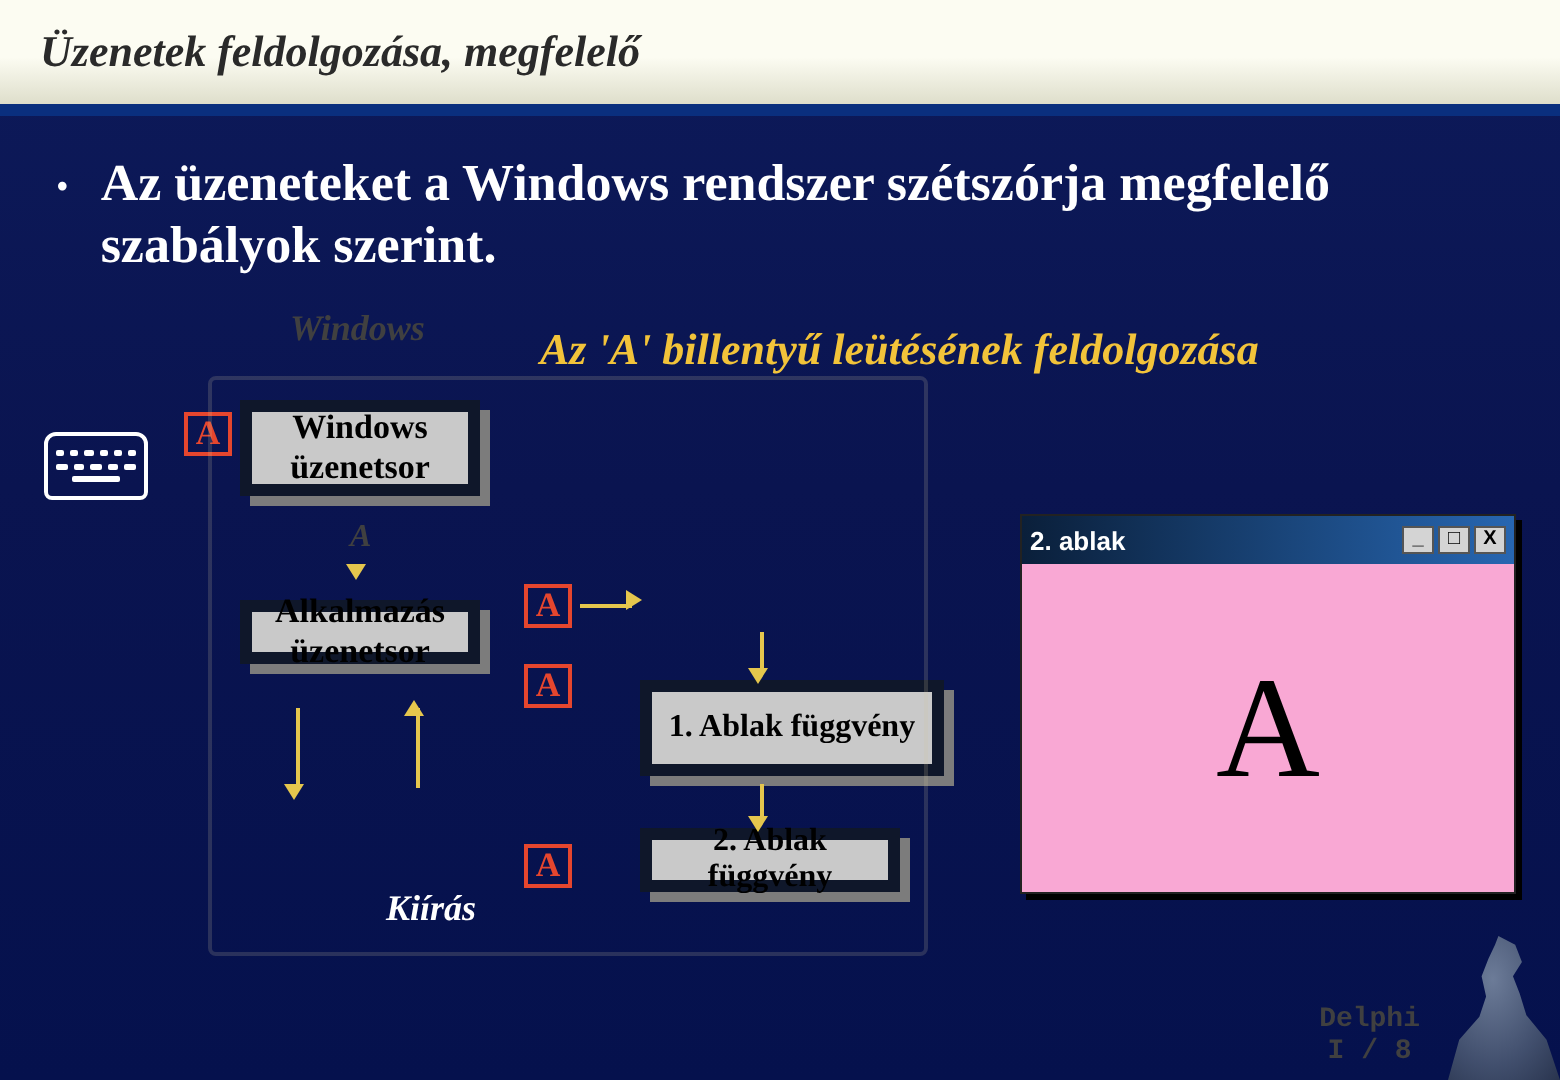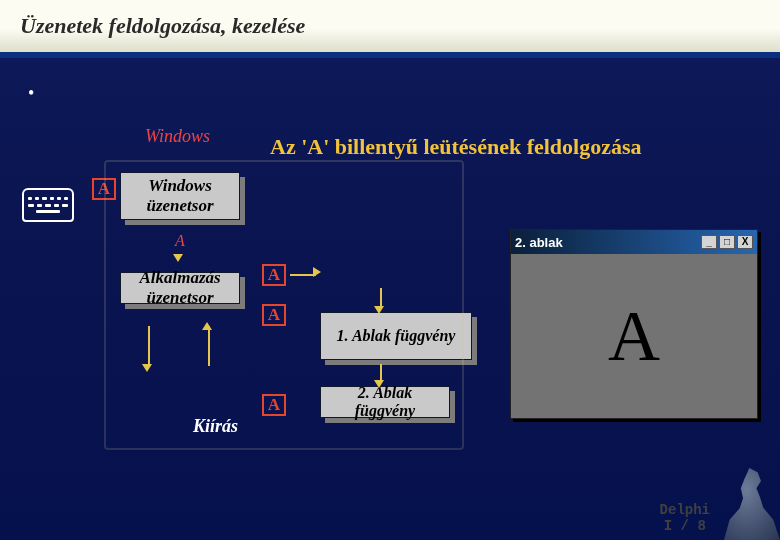--- a/index.html
+++ b/index.html
@@ -18,56 +18,56 @@
   .title-bar h1 { font-size: 22px; font-weight: bold; font-style: italic; color: #2a2a2a; }
   .bullet-area {
     padding: 18px 28px 14px 28px; color: #fff;
     display: flex; align-items: flex-start; gap: 16px;
   }
   .bullet-dot { font-size: 18px; line-height: 34px; }
   .bullet-text { font-size: 26px; font-weight: bold; line-height: 31px; }
 
   .stage { position: relative; width: 780px; height: 400px; }
   
-  .sect-label { color: #ef4444; font-weight: normal; font-style: italic; font-size: 18px; position: absolute; }
-  .sub-title { color: #f2c33a; font-weight: bold; font-size: 22px; position: absolute; }
+  .sect-label { color: #404040; font-weight: bold; font-style: italic; font-size: 18px; position: absolute; }
+  .sub-title { color: #f2c33a; font-weight: bold; font-style: italic; font-size: 22px; position: absolute; }
   
   .kbd {
     position: absolute; left: 22px; top: 64px; width: 52px; height: 34px;
     border: 2px solid #fff; border-radius: 6px 6px 4px 4px;
     display: flex; flex-direction: column; justify-content: space-evenly; padding: 3px 4px;
   }
   .kbd .row { display: flex; gap: 3px; }
   .kbd .key { background: #fff; height: 3px; flex: 1; border-radius: 1px; }
   .kbd .space { background: #fff; height: 3px; width: 60%; margin: 0 auto; border-radius: 1px; }
   
   .a-badge {
     position: absolute; width: 24px; height: 22px; border: 2px solid #e5462e;
     color: #e5462e; background: transparent; font-weight: bold; font-family: "Times New Roman", serif;
     font-size: 17px; display: flex; align-items: center; justify-content: center;
   }
   
   .dbox {
-    position: absolute; background: #c9c9c9; border: 1px solid #0f172a;
-    box-shadow: 5px 5px 0 #7c7c7c; color: #000; font-weight: bold; font-style: italic;
+    position: absolute; background: #c9c9c9; border: 6px solid #0f172a;
+    box-shadow: 5px 5px 0 #7c7c7c; color: #000; font-weight: bold; 
     display: flex; align-items: center; justify-content: center; text-align: center; padding: 4px 8px;
   }
   
   .arrow {
     position: absolute; width: 0; height: 0; border-left: 6px solid transparent;
     border-right: 6px solid transparent; border-top: 10px solid #e5c64d;
   }
   .arrow.small { border-left-width: 5px; border-right-width: 5px; border-top-width: 8px; }
   .arrow-shaft { position: absolute; background: #e5c64d; }
   
   .kiiras { position: absolute; color: #fff; font-style: italic; font-weight: bold; font-size: 18px; }
   
   .mockwin {
     position: absolute; left: 510px; top: 105px; width: 248px; height: 190px;
-    background: #737373; border: 1px solid #222; box-shadow: 3px 3px 0 #000;
+    background: #f9a8d4; border: 1px solid #222; box-shadow: 3px 3px 0 #000;
   }
   .mw-title {
     height: 24px; background: linear-gradient(90deg, #0a1f3a, #2766b1);
     display: flex; align-items: center; justify-content: space-between; padding: 0 4px;
   }
   .mw-title span { color: #fff; font-weight: bold; font-size: 13px; font-family: Arial, sans-serif; font-style: normal; }
   .mw-btns { display: flex; gap: 2px; }
   .mw-btn { width: 16px; height: 14px; background: #d4d4d4; border: 1px solid #555; font-size: 10px; line-height: 12px; text-align: center; font-family: Arial, sans-serif; font-weight: bold; }
   .mw-body { position: relative; width: 100%; height: calc(100% - 24px); }
   .bigA {
@@ -83,25 +83,26 @@
     position: absolute; right: 0; bottom: 0; width: 56px; height: 72px;
     background: radial-gradient(ellipse at 40% 30%, #7e8ea5 0%, #4c5a73 60%, #2f3a4e 100%);
     clip-path: polygon(45% 0%, 60% 6%, 66% 18%, 58% 28%, 64% 40%, 70% 55%, 88% 72%, 100% 100%, 0% 100%, 10% 72%, 28% 56%, 34% 42%, 30% 28%, 36% 16%, 42% 6%);
     opacity: .85;
   }
 </style>
 </head>
 <body>
 
 <div class="title-bar">
-  <h1>Üzenetek feldolgozása, kezelése</h1>
+  <h1>Üzenetek feldolgozása, megfelelő</h1>
 </div>
 
 <div class="bullet-area">
   <span class="bullet-dot">•</span>
+  <span class="bullet-text">Az üzeneteket a Windows rendszer szétszórja megfelelő szabályok szerint.</span>
 </div>
 
 <div class="stage">
 
   <div class="sect-label" style="left:145px; top:2px;">Windows</div>
 
   <div class="sub-title" style="left:270px; top:10px;">Az 'A' billentyű leütésének feldolgozása</div>
 
   <div class="kbd">
     <div class="row">

